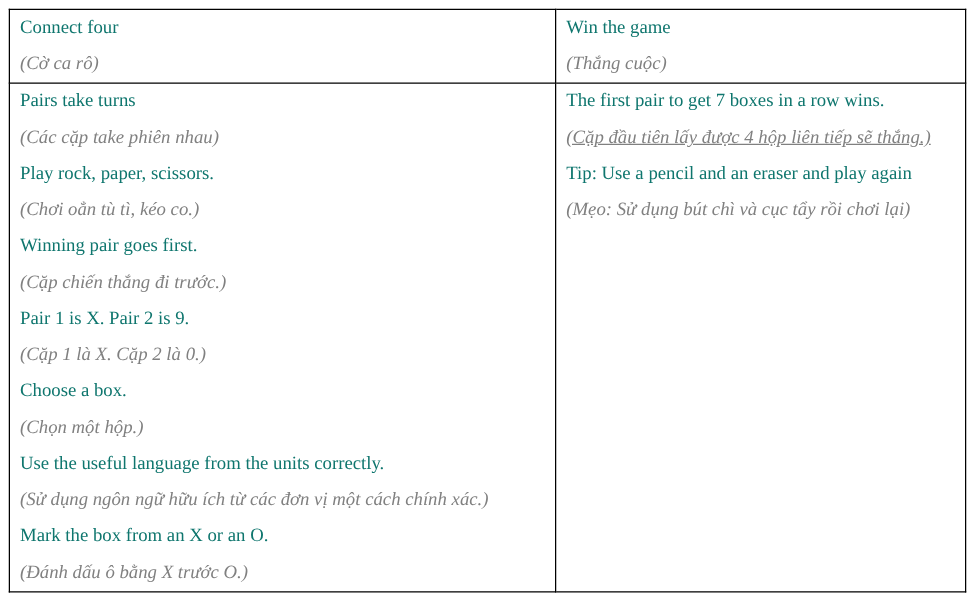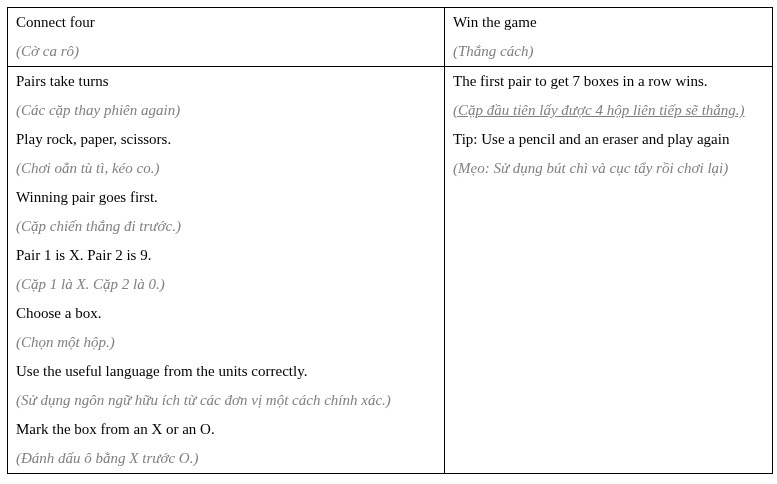--- a/index.html
+++ b/index.html
@@ -30,21 +30,21 @@
       border: 1px solid #000000;
       vertical-align: top;
       padding: 0 8px 0 8px;
     }
     td.col-left { width: 420px; }
     td.col-right { width: 311px; }
     tr.header-row { height: 58px; }
     .line {
       font-size: 15px;
       line-height: 29px;
-      color: #000000;
+      color: #0f766e;
       white-space: nowrap;
     }
     .line.wrap { white-space: normal; text-decoration: underline; }
     .trans {
       font-style: italic;
       color: #808080;
     }
   </style>
 </head>
 <body>
@@ -52,27 +52,27 @@
 <div class="page">
   <table class="game-table">
     <tbody>
         <tr class="header-row">
       <td class="col-left">
         <div class="line">Connect four</div>
         <div class="line trans">(Cờ ca rô)</div>
       </td>
       <td class="col-right">
         <div class="line">Win the game</div>
-        <div class="line trans">(Thắng cách)</div>
+        <div class="line trans">(Thắng cuộc)</div>
       </td>
     </tr>
     <tr class="body-row">
       <td class="col-left">
         <div class="line">Pairs take turns</div>
-        <div class="line trans">(Các cặp thay phiên again)</div>
+        <div class="line trans">(Các cặp take phiên nhau)</div>
         <div class="line">Play rock, paper, scissors.</div>
         <div class="line trans">(Chơi oẳn tù tì, kéo co.)</div>
         <div class="line">Winning pair goes first.</div>
         <div class="line trans">(Cặp chiến thắng đi trước.)</div>
         <div class="line">Pair 1 is X. Pair 2 is 9.</div>
         <div class="line trans">(Cặp 1 là X. Cặp 2 là 0.)</div>
         <div class="line">Choose a box.</div>
         <div class="line trans">(Chọn một hộp.)</div>
         <div class="line">Use the useful language from the units correctly.</div>
         <div class="line trans">(Sử dụng ngôn ngữ hữu ích từ các đơn vị một cách chính xác.)</div>

